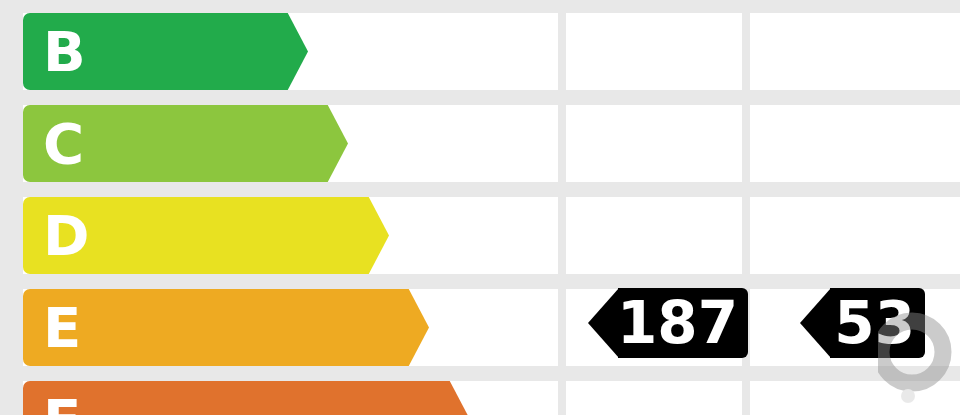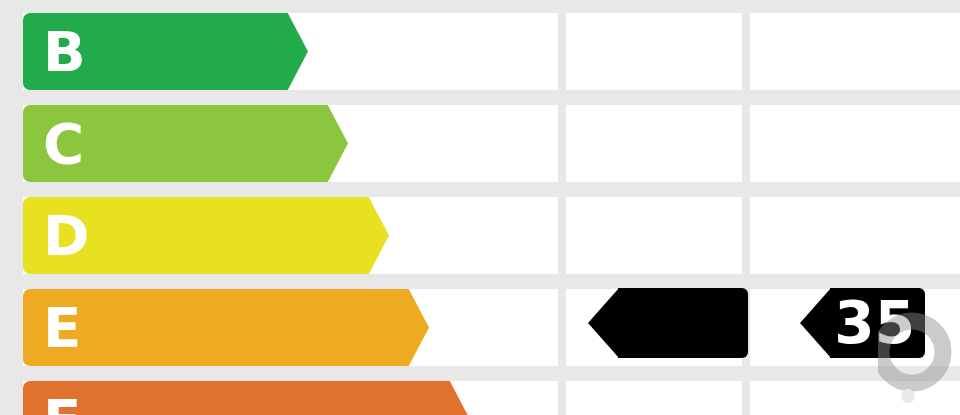--- a/index.html
+++ b/index.html
@@ -171,25 +171,26 @@
   <div class="rating-row" style="top:381px; height:77px;">
     <div class="bar" style="left:23px; width:442px;">
       <div class="bar-body" style="width:407px; background:#e0722d;"></div>
       <div class="bar-head" style="left:402px; width:45px; background:#e0722d;"></div>
       <div class="bar-letter">F</div>
     </div>
   </div>
 
   <div class="badge" style="left:618px; top:288px; width:130px; height:70px;">
     <div class="badge-notch"></div>
+    <span class="badge-value">187</span>
   </div>
 
   <div class="badge" style="left:830px; top:288px; width:95px; height:70px;">
     <div class="badge-notch"></div>
-    <span class="badge-value">35</span>
+    <span class="badge-value">53</span>
   </div>
 
   <svg class="watermark" style="left:878px; top:300px;" width="82" height="110" viewBox="0 0 82 110">
     <g fill="none" stroke="#8e8e8e" stroke-width="17">
       <circle cx="34" cy="52" r="31"></circle>
     </g>
     <circle cx="30" cy="96" r="7" fill="#cfcfcf"></circle>
   </svg>
 
 </div>

